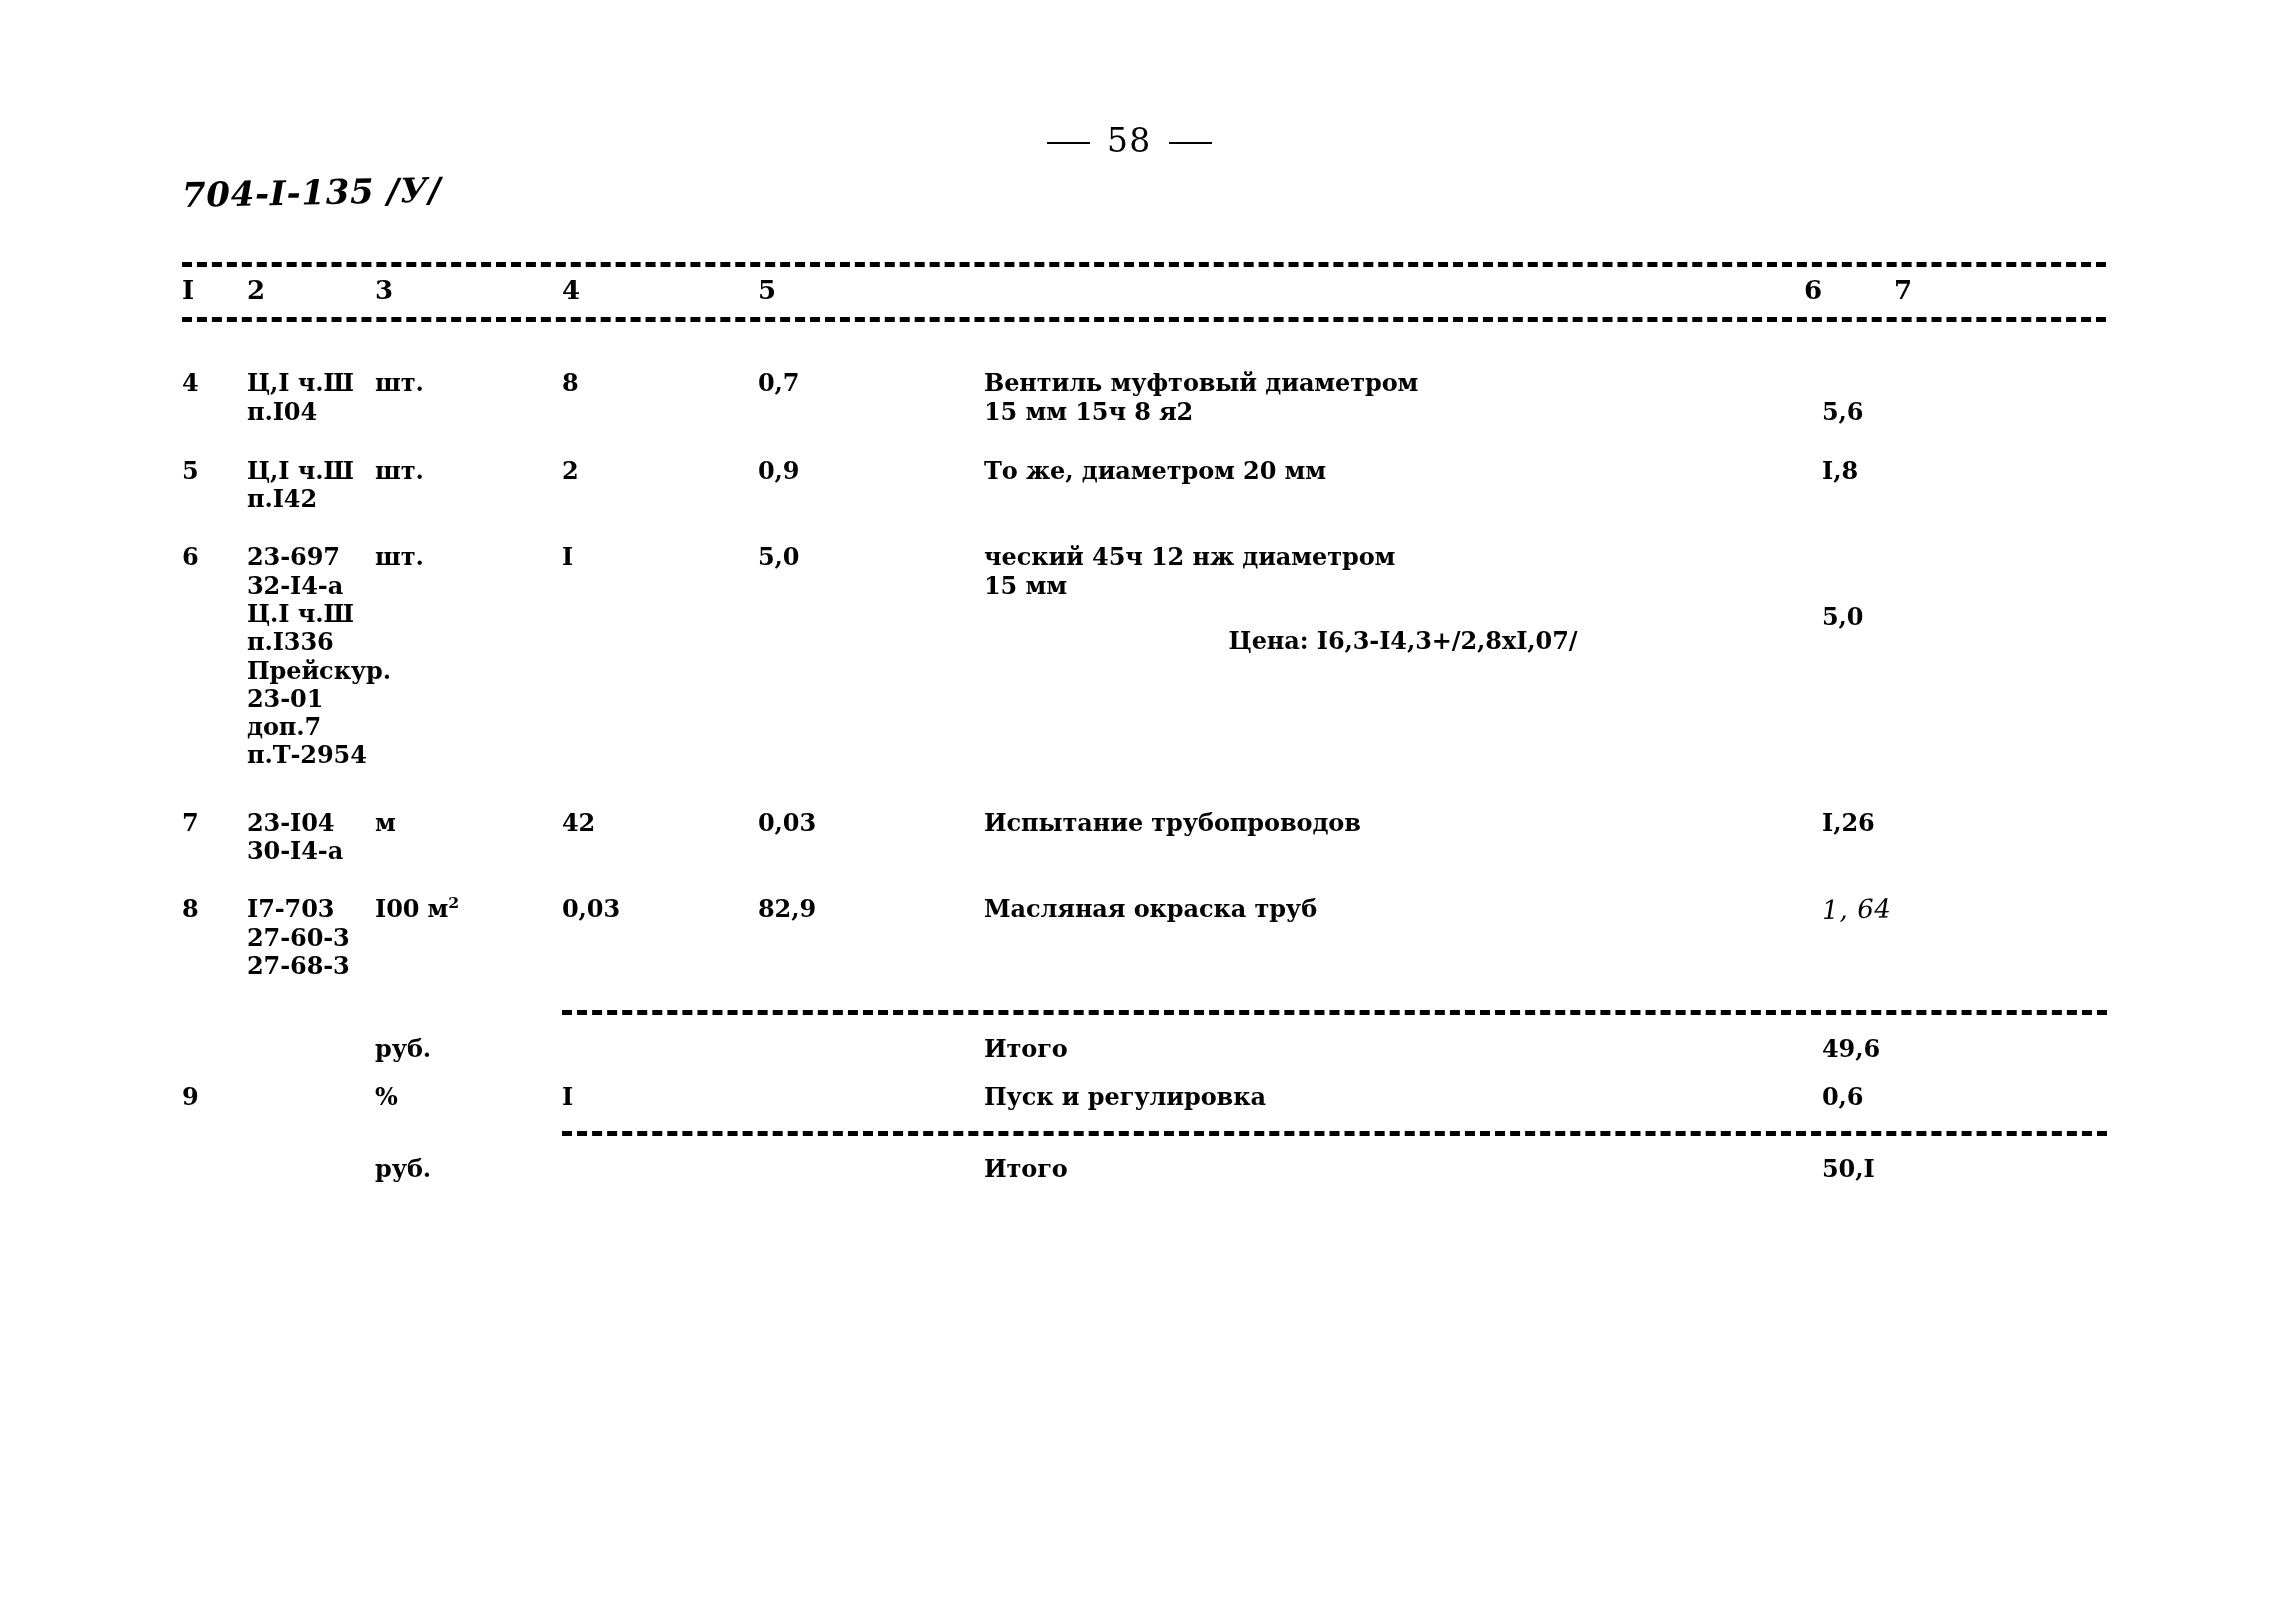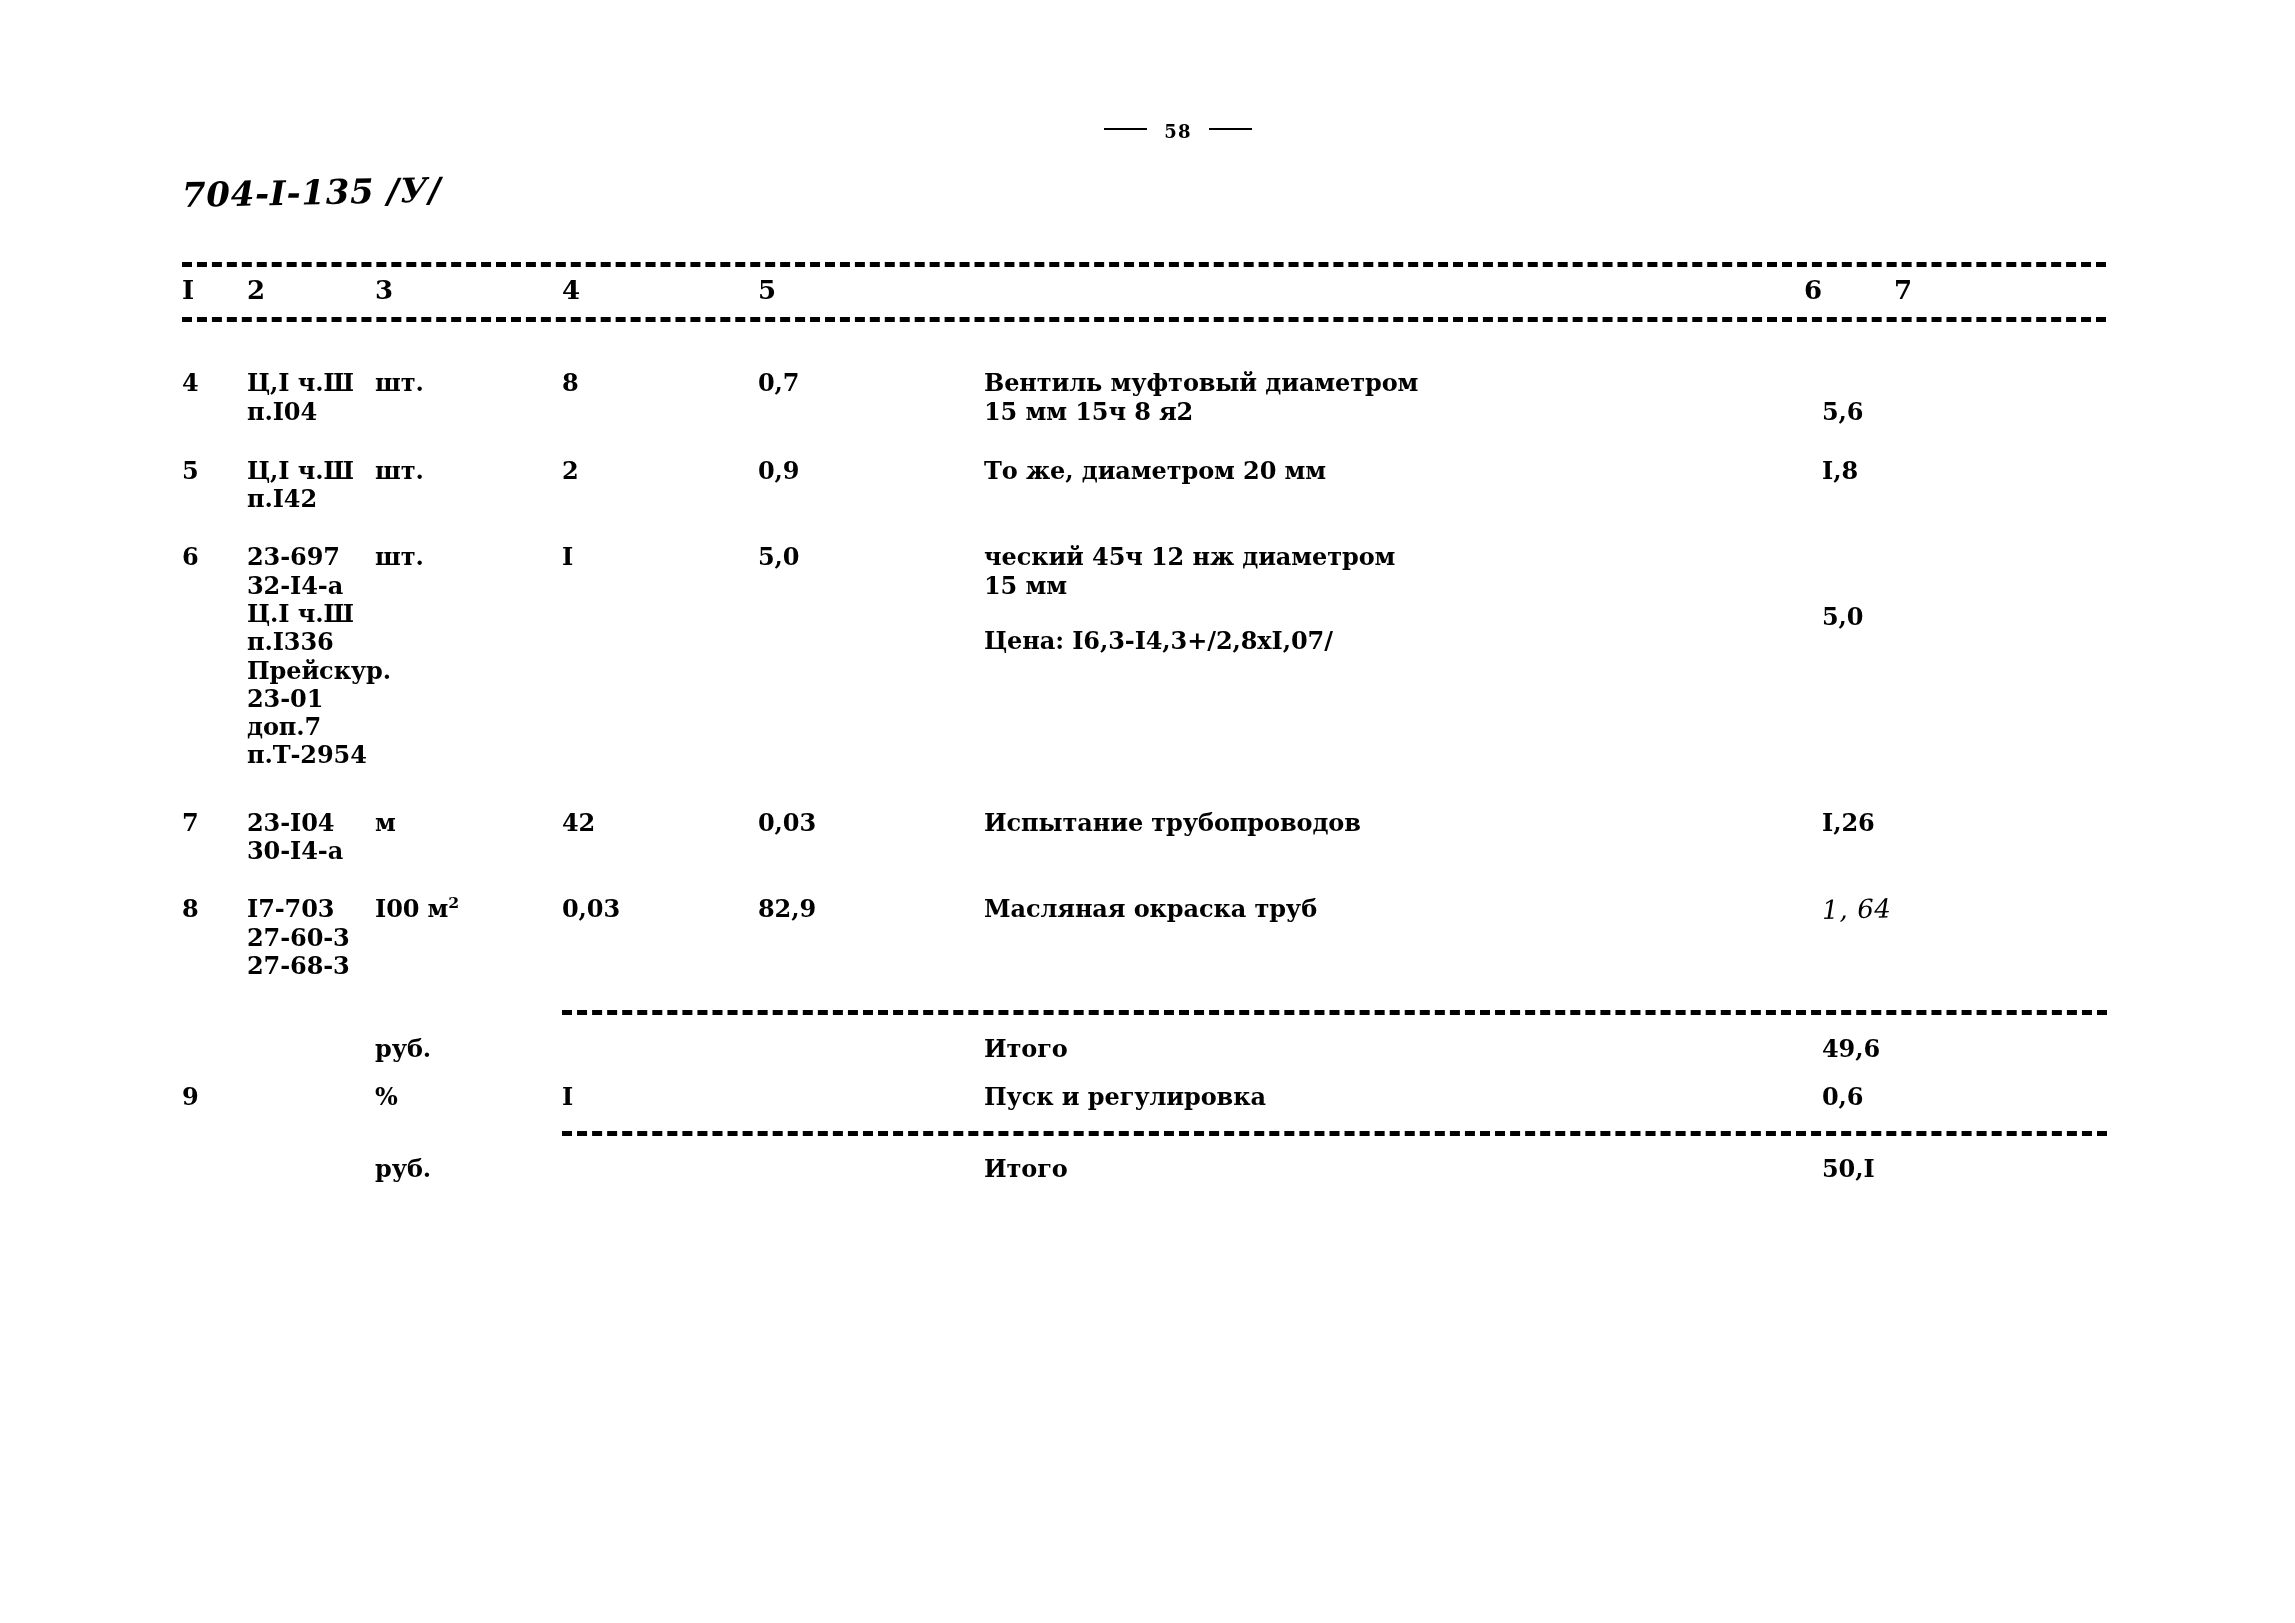--- a/index.html
+++ b/index.html
@@ -24,24 +24,24 @@
     height: 1623px;
     background: #ffffff;
   }
 
   
   #page-number {
     position: absolute;
     left: 1047px;
     top: 121px;
     width: 262px;
-    text-align: center;
+    text-align: left;
     font-family: "DejaVu Serif", serif;
-    font-weight: bold;
-    font-size: 18px;
+    font-weight: normal;
+    font-size: 33px;
     letter-spacing: 1.3px;
   }
   .pn-dash {
     display: inline-block;
     width: 43px;
     height: 2.6px;
     background: #000;
     vertical-align: 7.9px;
   }
   .pn-dash.left { margin-right: 17px; }
@@ -122,21 +122,21 @@
     font-family: "DejaVu Serif", serif;
     font-style: italic;
     font-weight: normal;
     font-size: 26px;
     letter-spacing: 0.7px;
     transform: rotate(-1.5deg);
     transform-origin: left center;
     display: inline-block;
   }
 
-  .price-note { padding-top: 27.5px; }
+  .price-note { padding-top: 27.5px; text-align: center; }
 </style>
 </head>
 <body>
 
 <div id="page">
 
   <div id="page-number">
     <span class="pn-dash left"></span><span>58</span><span class="pn-dash right"></span>
   </div>
 

